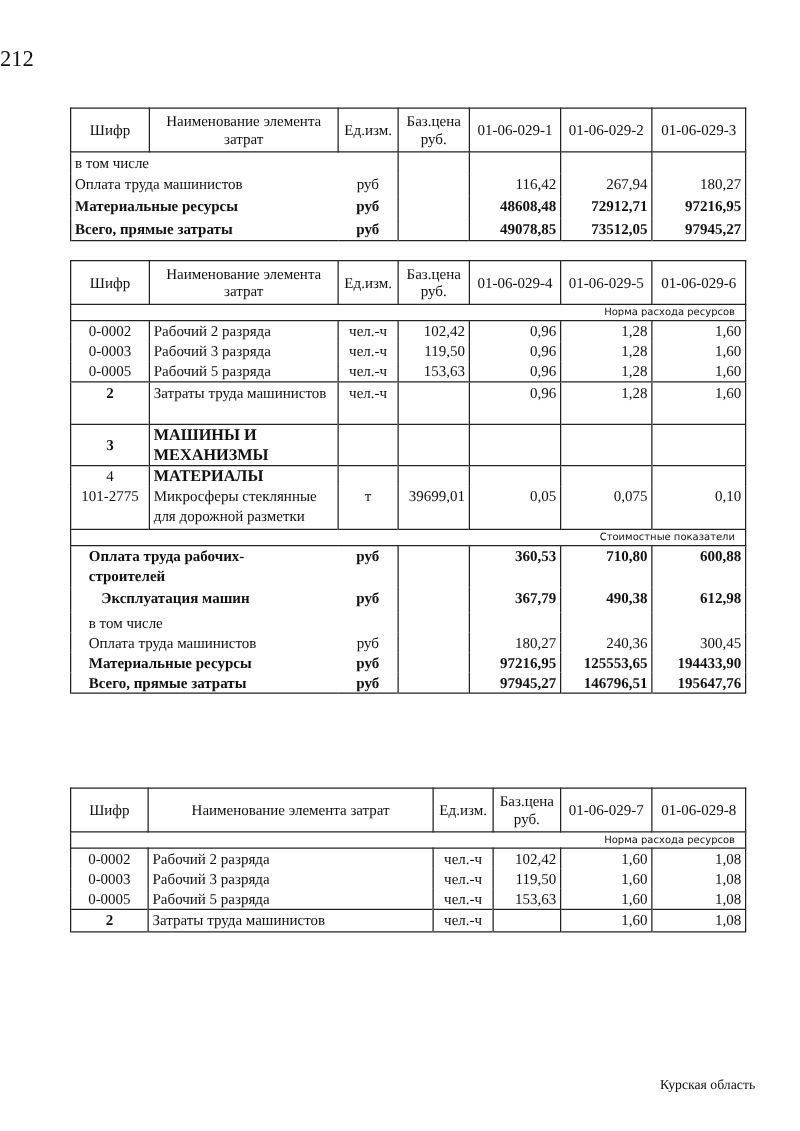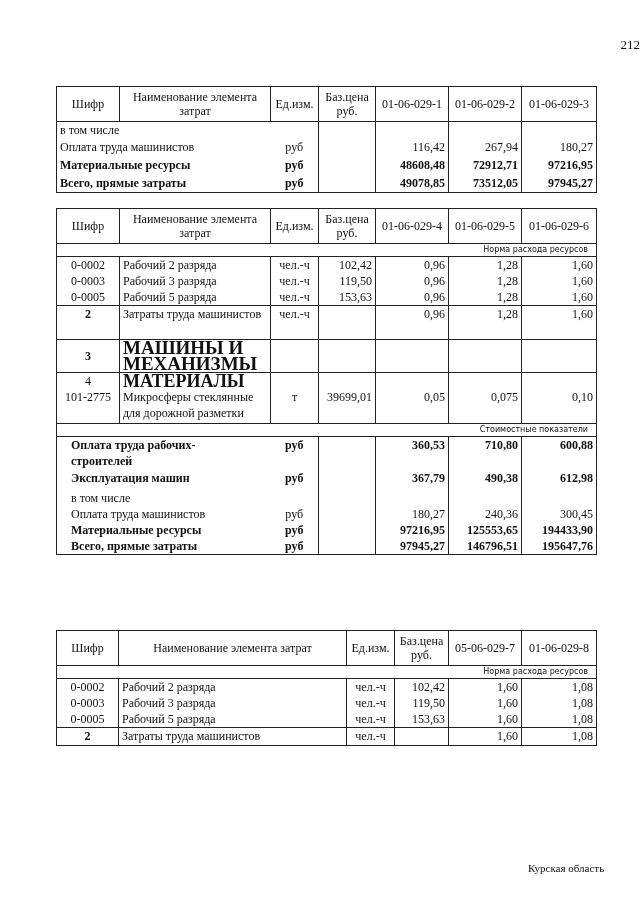--- a/index.html
+++ b/index.html
@@ -1,18 +1,18 @@
 <!DOCTYPE html>
 <html><head>
 <meta charset="utf-8">
 <style>
   html, body { margin: 0; padding: 0; background: #ffffff; }
   body { width: 640px; height: 905px; position: relative; overflow: hidden;
          font-family: "Liberation Serif", "DejaVu Serif", serif; color: #111; }
-  .page-num { position: absolute; top: 37px; left: 0; width: 640px; text-align: right; font-size: 13px; }
+  .page-num { position: absolute; top: 37px; left: 0; width: 640px; text-align: left; font-size: 18px; }
   .footer { position: absolute; top: 862px; left: 528px; font-size: 11px; }
   table { position: absolute; border-collapse: collapse; font-size: 12px; table-layout: fixed; }
   td, th { border-left: 1px solid #222; border-right: 1px solid #222; padding: 0 3px; vertical-align: top; font-weight: normal; line-height: 16px; white-space: nowrap; }
   th { border: 1px solid #222; vertical-align: middle; text-align: center; line-height: 14px; padding: 3px 2px; white-space: normal; }
   .tbl { border: 1.5px solid #222; }
   .r { text-align: right; }
   .c { text-align: center; }
   .b { font-weight: bold; }
   .sec td { border-top: 1px solid #222; }
   .note td { border-top: 1px solid #222; border-bottom: 1px solid #222; font-family: "DejaVu Sans", sans-serif; font-size: 8px; text-align: right; line-height: 12px; padding-right: 8px; }
@@ -137,30 +137,30 @@
       <td class="c b">2</td>
       <td class="wrap">Затраты труда машинистов</td>
       <td class="c">чел.-ч</td>
       <td></td>
       <td class="r">0,96</td>
       <td class="r">1,28</td>
       <td class="r">1,60</td>
     </tr>
     <tr class="sec">
       <td class="c b" style="vertical-align:middle">3</td>
-      <td class="b wrap" style="font-size:19px">МАШИНЫ И МЕХАНИЗМЫ</td>
+      <td class="b wrap" style="font-size:13px">МАШИНЫ И МЕХАНИЗМЫ</td>
       <td></td>
         <td></td>
         <td></td>
         <td></td>
         <td></td>
     </tr>
     <tr class="sec">
       <td class="c">4</td>
-      <td class="b" style="font-size:18px">МАТЕРИАЛЫ</td>
+      <td class="b" style="font-size:13px">МАТЕРИАЛЫ</td>
       <td></td>
         <td></td>
         <td></td>
         <td></td>
         <td></td>
     </tr>
     <tr style="height:34px">
       <td class="c">101-2775</td>
       <td class="wrap">Микросферы стеклянные для дорожной разметки</td>
       <td class="c">т</td>
@@ -174,21 +174,21 @@
     </tr>
     <tr style="height:34px">
       <td colspan="2" class="b wrap" style="border-right:none;padding-left:14px;padding-right:60px">Оплата труда рабочих-строителей</td>
       <td class="c b" style="border-left:none">руб</td>
         <td></td>
       <td class="r b">360,53</td>
       <td class="r b">710,80</td>
       <td class="r b">600,88</td>
     </tr>
     <tr style="height:20px">
-      <td colspan="2" class="b" style="border-right:none;padding-left:14px">Эксплуатация машин</td>
+      <td colspan="2" class="b" style="border-right:none;padding-left:24px">Эксплуатация машин</td>
       <td class="c b" style="border-left:none">руб</td>
         <td></td>
       <td class="r b">367,79</td>
       <td class="r b">490,38</td>
       <td class="r b">612,98</td>
     </tr>
     <tr>
       <td colspan="2" style="border-right:none;padding-left:14px">в том числе</td>
       <td style="border-left:none"></td>
         <td></td>
@@ -231,21 +231,21 @@
       <col style="width:54px">
       <col style="width:73px">
       <col style="width:75px">
     </colgroup>
   <thead>
     <tr style="height:34px">
       <th>Шифр</th>
       <th>Наименование элемента затрат</th>
       <th>Ед.изм.</th>
       <th>Баз.цена руб.</th>
-      <th>05-06-029-7</th>
+      <th>01-06-029-7</th>
       <th>01-06-029-8</th>
     </tr>
   </thead>
   <tbody>
     <tr class="note">
       <td colspan="6">Норма расхода ресурсов</td>
     </tr>
     <tr>
       <td class="c">0-0002</td>
       <td>Рабочий 2 разряда</td>

